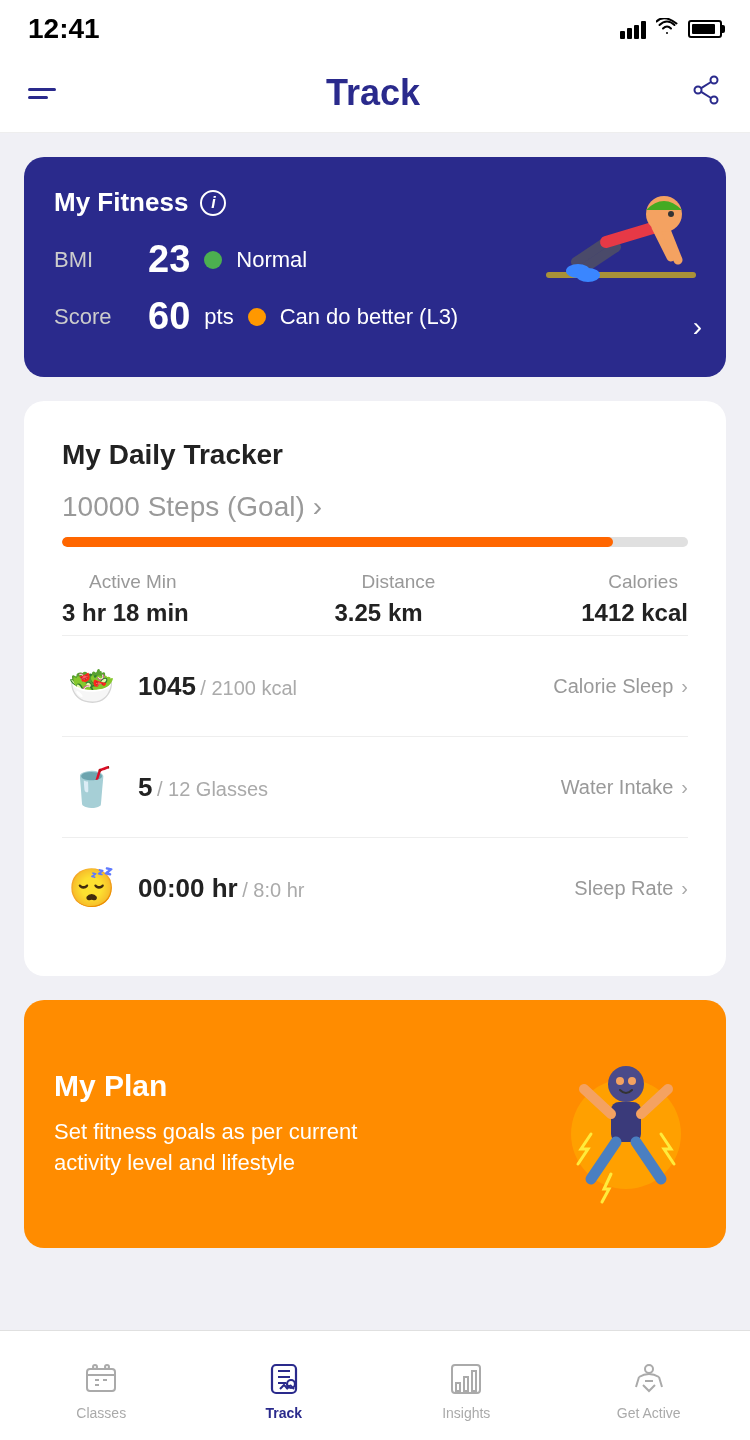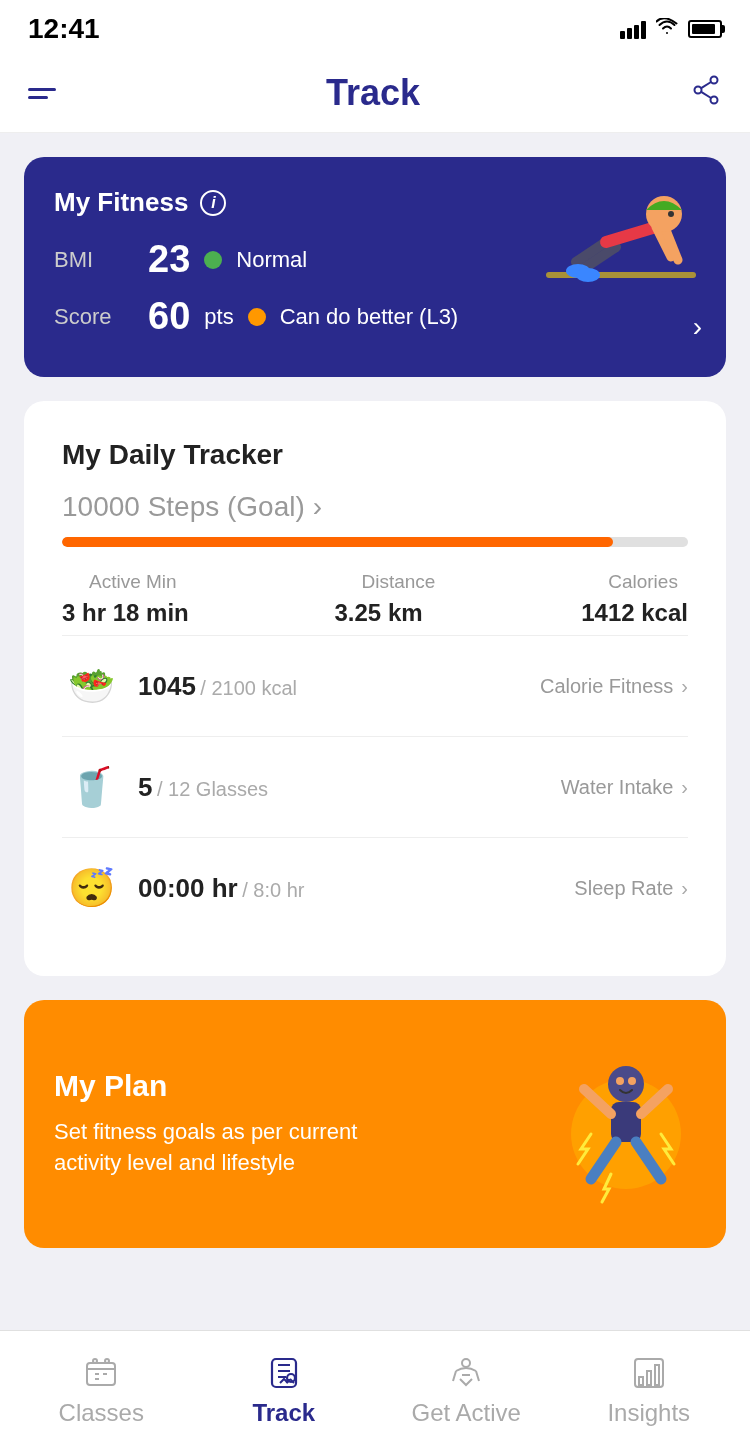--- a/index.html
+++ b/index.html
@@ -371,21 +371,21 @@
       padding-top: 8px;
     }
     .nav-icon {
       width: 40px;
       height: 40px;
       display: flex;
       align-items: center;
       justify-content: center;
     }
     .nav-label {
-      font-size: 24px;
+      font-size: 14px;
       color: #aaa;
     }
     .nav-item.active .nav-label {
       color: #2a2a8c;
       font-weight: 600;
     }
     .nav-item.active .nav-icon svg {
       stroke: #2a2a8c;
     }
 
@@ -517,21 +517,21 @@
 
     <div class="tracker-item-row">
       <div class="tracker-item-left">
         <div class="tracker-item-icon">🥗</div>
         <div>
           <span class="tracker-item-value">1045</span>
           <span class="tracker-item-subvalue"> / <span>2100 kcal</span></span>
         </div>
       </div>
       <div class="tracker-item-right">
-        <span class="tracker-item-right-label">Calorie Fitness</span>
+        <span class="tracker-item-right-label">Calorie Sleep</span>
         <span>›</span>
       </div>
     </div>
 
     <div class="tracker-item-row">
       <div class="tracker-item-left">
         <div class="tracker-item-icon">🥤</div>
         <div>
           <span class="tracker-item-value">5</span>
           <span class="tracker-item-subvalue"> / <span>12 Glasses</span></span>
@@ -619,34 +619,34 @@
         <path d="M21 27l2-2" stroke="#2a2a8c" stroke-width="2.5" stroke-linecap="round"></path>
         <path d="M14 28l4-4 4 4" stroke="#2a2a8c" stroke-width="2" fill="none"></path>
       </svg>
     </div>
     <span class="nav-label">Track</span>
   </div>
 
   <div class="nav-item">
     <div class="nav-icon">
       <svg width="36" height="36" viewBox="0 0 36 36" fill="none" stroke="#aaa" stroke-width="2">
+        <rect x="4" y="4" width="28" height="28" rx="3"></rect>
+        <rect x="8" y="22" width="4" height="8"></rect>
+        <rect x="16" y="16" width="4" height="14"></rect>
+        <rect x="24" y="10" width="4" height="20"></rect>
+      </svg>
+    </div>
+    <span class="nav-label">Insights</span>
+  </div>
+
+  <div class="nav-item">
+    <div class="nav-icon">
+      <svg width="36" height="36" viewBox="0 0 36 36" fill="none" stroke="#aaa" stroke-width="2">
         <circle cx="18" cy="8" r="4"></circle>
         <path d="M8 16 Q18 10 28 16"></path>
         <path d="M8 16 L5 26M28 16 L31 26"></path>
         <path d="M12 24 L18 30 L24 24"></path>
         <path d="M14 20 L22 20"></path>
       </svg>
     </div>
     <span class="nav-label">Get Active</span>
   </div>
-
-  <div class="nav-item">
-    <div class="nav-icon">
-      <svg width="36" height="36" viewBox="0 0 36 36" fill="none" stroke="#aaa" stroke-width="2">
-        <rect x="4" y="4" width="28" height="28" rx="3"></rect>
-        <rect x="8" y="22" width="4" height="8"></rect>
-        <rect x="16" y="16" width="4" height="14"></rect>
-        <rect x="24" y="10" width="4" height="20"></rect>
-      </svg>
-    </div>
-    <span class="nav-label">Insights</span>
-  </div>
 </div>
 
 </body></html>

